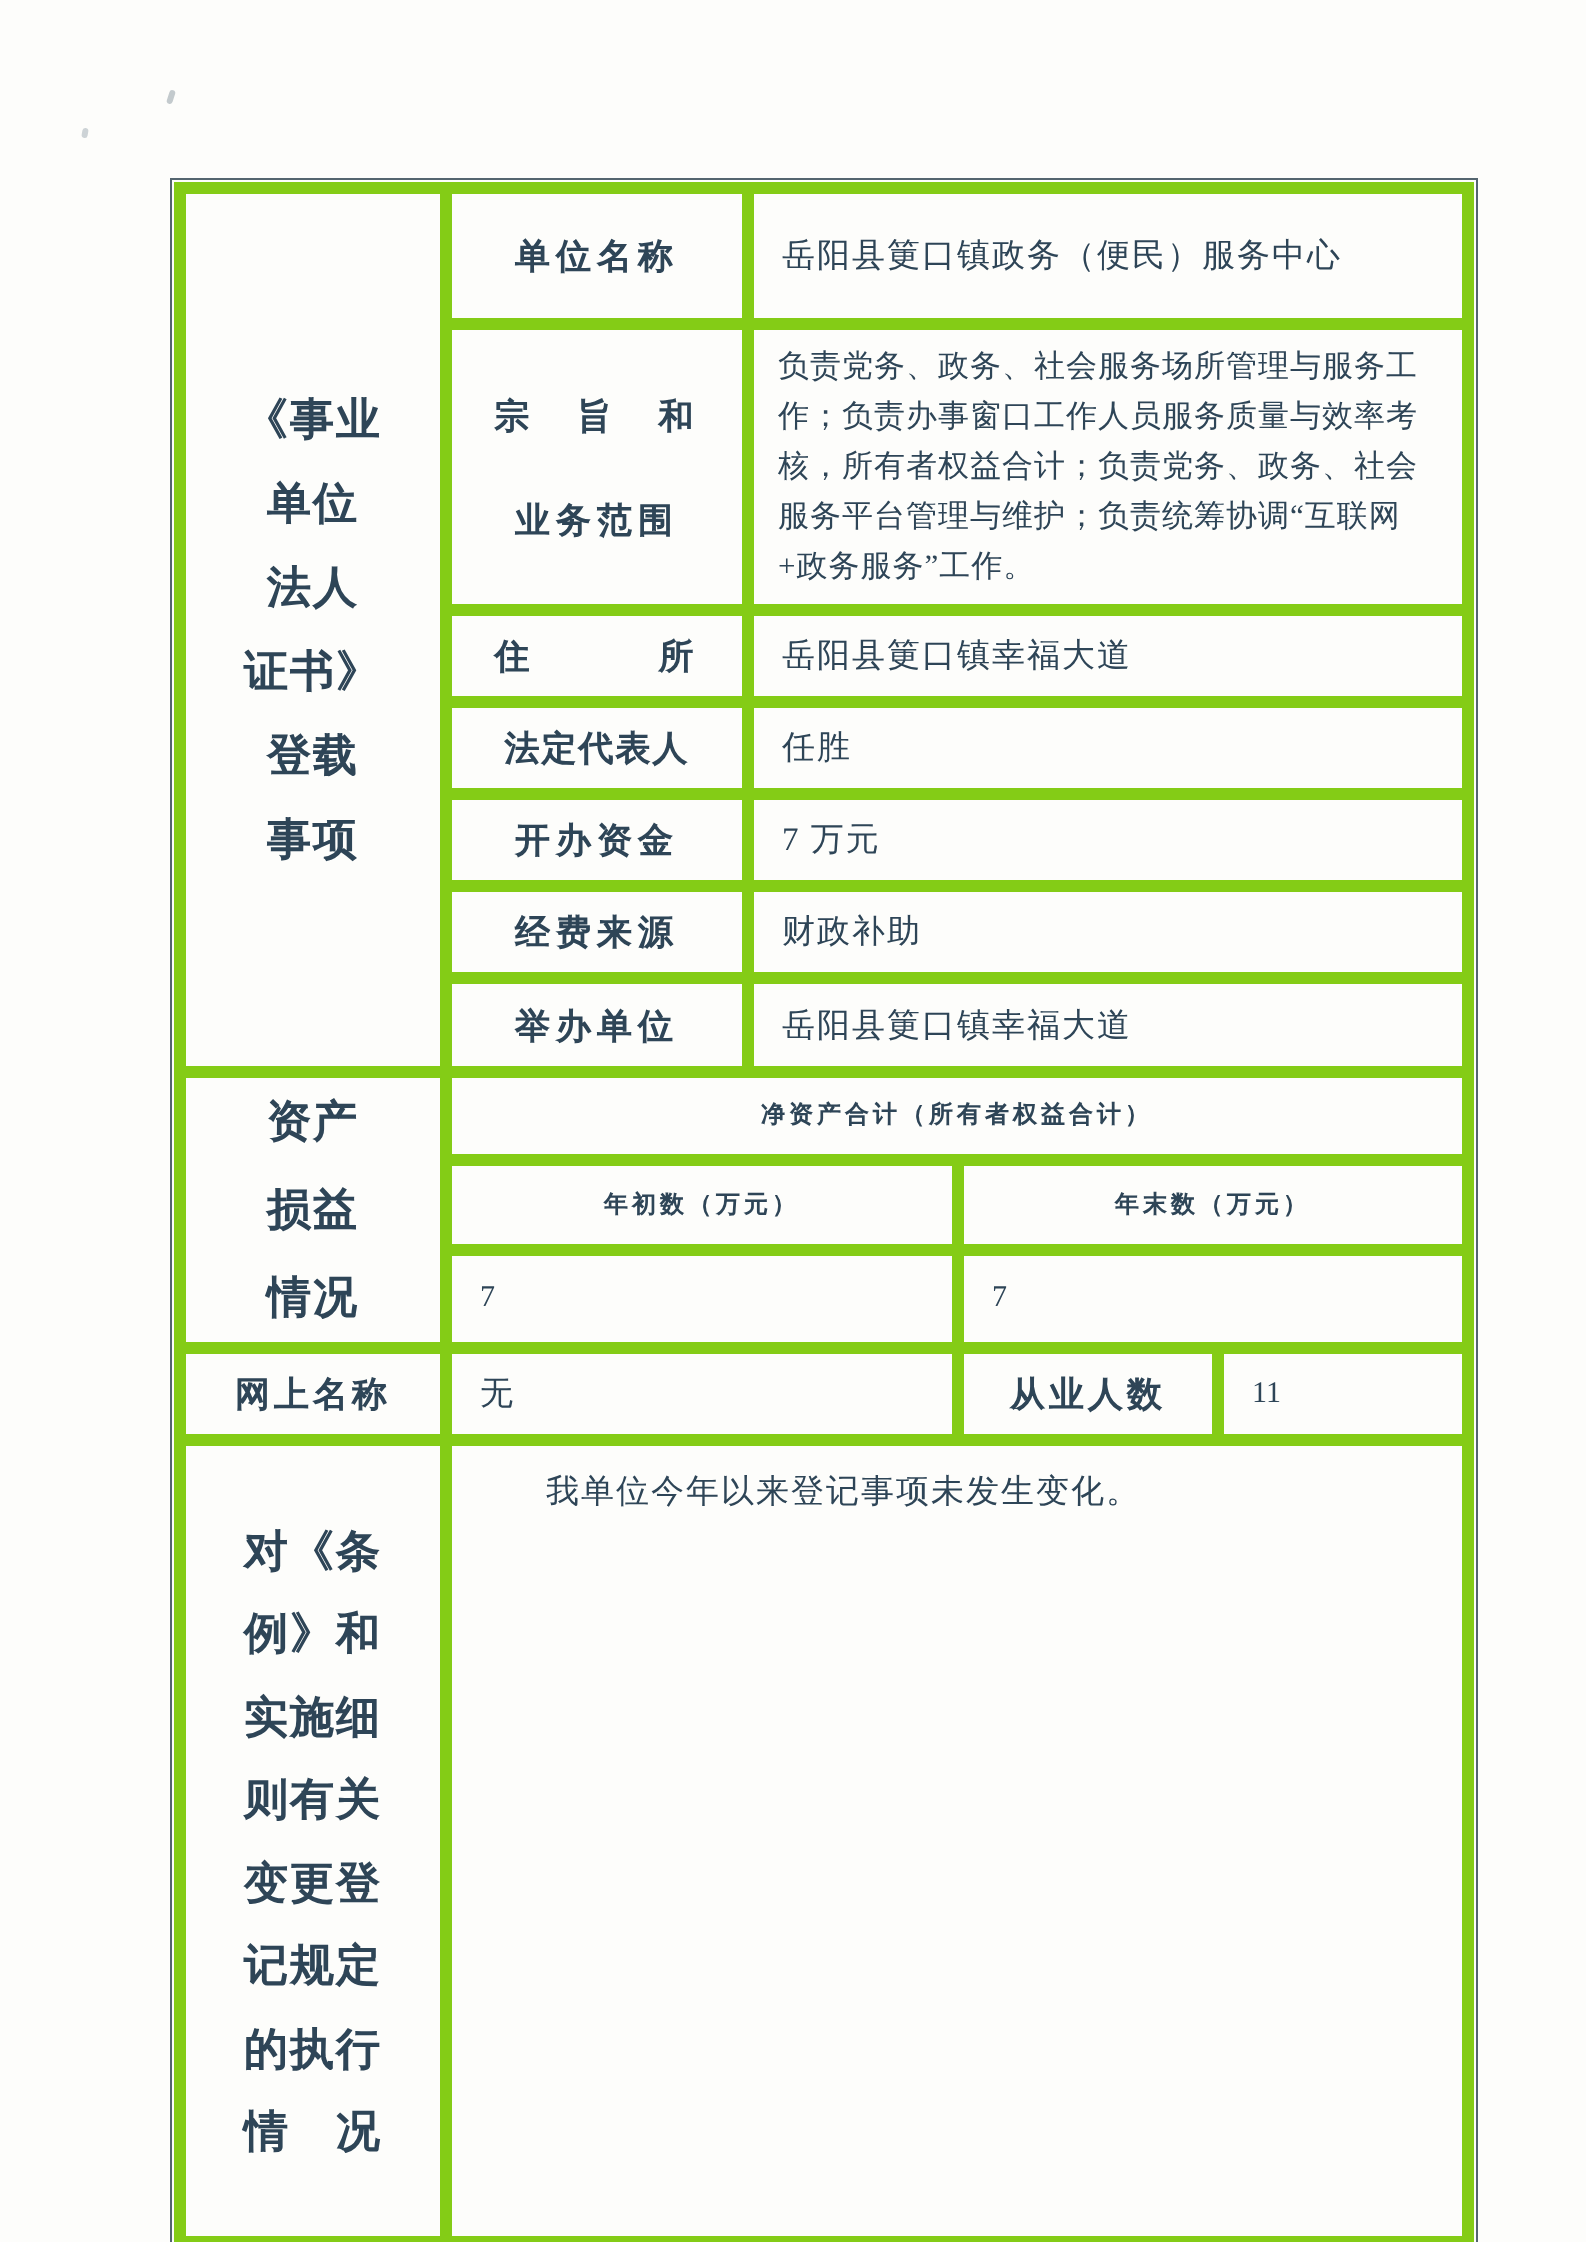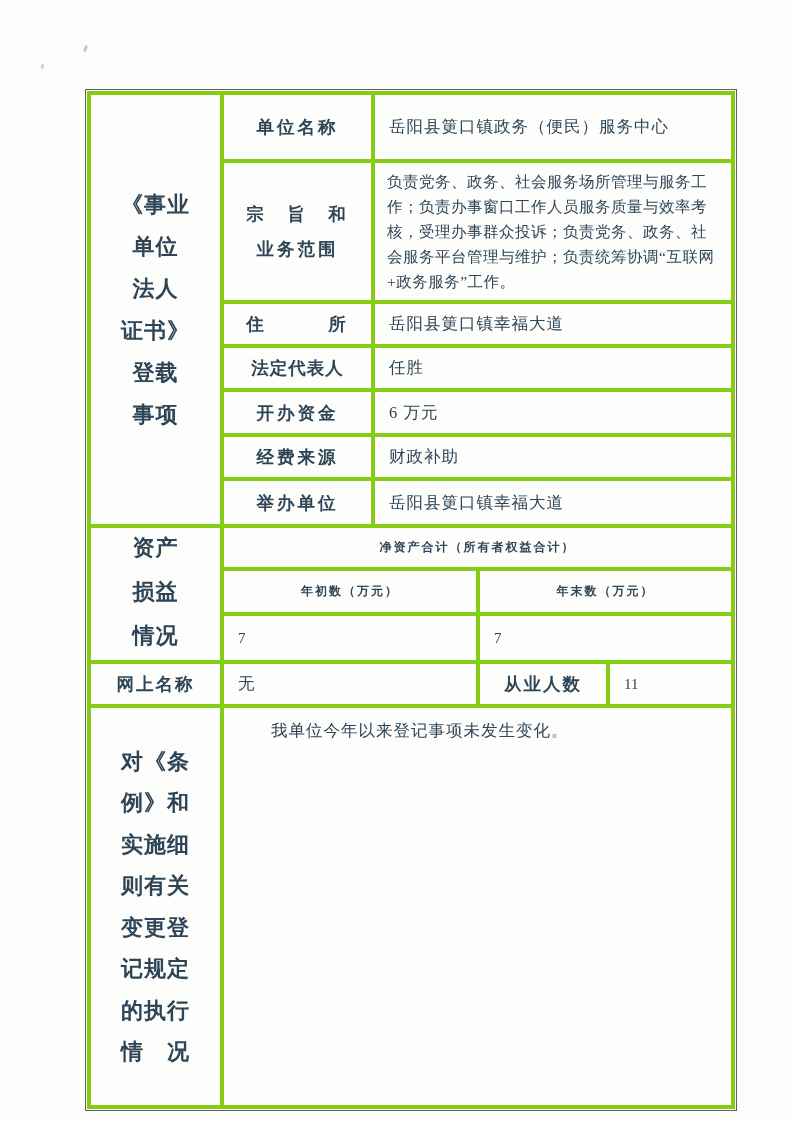--- a/index.html
+++ b/index.html
@@ -22,21 +22,21 @@
   table.doc {
     position: absolute; left: 87px; top: 91px;
     width: 646px; height: 921px;
     border-collapse: collapse; table-layout: fixed;
     border: 2px solid #40505a;
     outline: 1px solid #54656f;
     outline-offset: 1px;
     background: #fdfdfb;
   }
   td {
-    border: 4px solid #84cc16;
+    border: 6px solid #84cc16;
     color: #2e4557;
     vertical-align: middle;
     overflow: hidden;
   }
   
   .r1  { height: 68px; }
   .r2  { height: 128px; }
   .r3  { height: 35px; }
   .r4  { height: 43px; }
   .r5  { height: 45px; }
@@ -47,21 +47,21 @@
   .r10 { height: 48px; }
   .r11 { height: 42px; }
   .r12 { height: 401px; }
 
   .vlabel {
     font-weight: bold; text-align: center;
     white-space: pre-line; font-size: 22px;
     letter-spacing: 1px;
   }
   .vlabel.s1 { line-height: 42px; }
-  .vlabel.s2 { line-height: 44px; font-family: Liberation Mono, monospace; }
+  .vlabel.s2 { line-height: 44px; }
   .vlabel.s4 { line-height: 41.5px; }
 
   .flabel {
     font-weight: bold; text-align: center;
     font-size: 17.5px; letter-spacing: 3px;
     white-space: pre-line; line-height: 40px;
   }
   .hlabel {
     font-weight: bold; text-align: center;
     font-size: 12px; letter-spacing: 2px;
@@ -100,35 +100,35 @@
         <td class="vlabel s1" rowspan="7">《事业
 单位
 法人
 证书》
 登载
 事项</td>
         <td class="flabel">单位名称</td>
         <td class="fvalue" colspan="3">岳阳县筻口镇政务（便民）服务中心</td>
       </tr>
       <tr class="r2">
-        <td class="flabel" style="line-height:35px;">宗　旨　和
+        <td class="flabel" style="line-height:52px;">宗　旨　和
 业务范围</td>
-        <td class="ltext" colspan="3">负责党务、政务、社会服务场所管理与服务工作；负责办事窗口工作人员服务质量与效率考核，受理办事群众投诉；负责党务、政务、社会服务平台管理与维护；负责统筹协调“互联网+政务服务”工作。</td>
+        <td class="ltext" colspan="3">负责党务、政务、社会服务场所管理与服务工作；负责办事窗口工作人员服务质量与效率考核，所有者权益合计；负责党务、政务、社会服务平台管理与维护；负责统筹协调“互联网+政务服务”工作。</td>
       </tr>
       <tr class="r3">
         <td class="flabel">住　　　所</td>
         <td class="fvalue" colspan="3">岳阳县筻口镇幸福大道</td>
       </tr>
       <tr class="r4">
         <td class="flabel" style="letter-spacing:1px;">法定代表人</td>
         <td class="fvalue" colspan="3">任胜</td>
       </tr>
       <tr class="r5">
         <td class="flabel">开办资金</td>
-        <td class="fvalue" colspan="3">6 万元</td>
+        <td class="fvalue" colspan="3">7 万元</td>
       </tr>
       <tr class="r6">
         <td class="flabel">经费来源</td>
         <td class="fvalue" colspan="3">财政补助</td>
       </tr>
       <tr class="r7">
         <td class="flabel">举办单位</td>
         <td class="fvalue" colspan="3">岳阳县筻口镇幸福大道</td>
       </tr>
 

